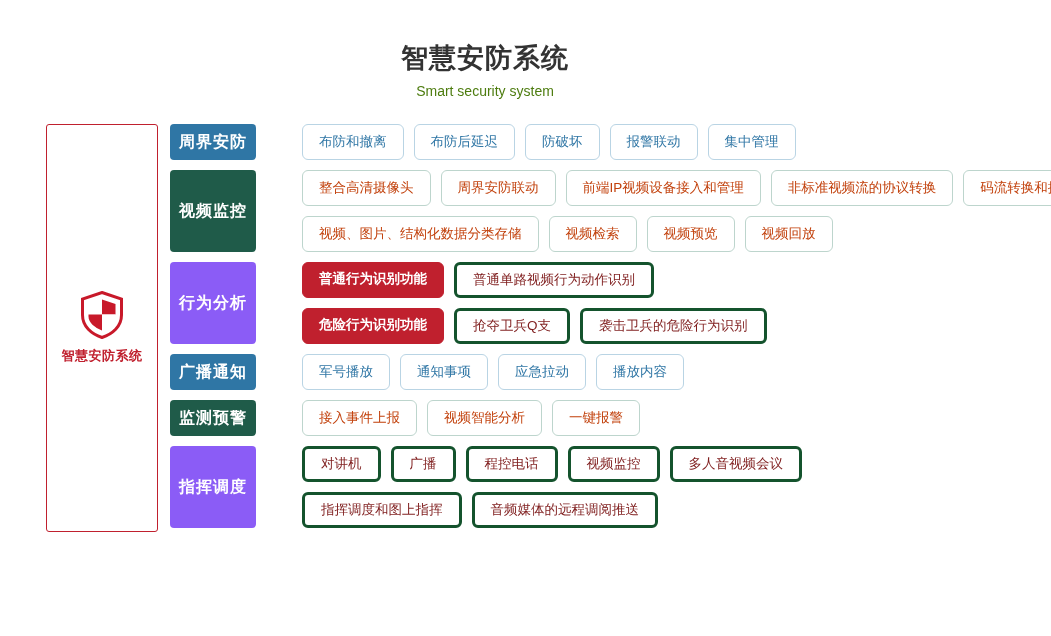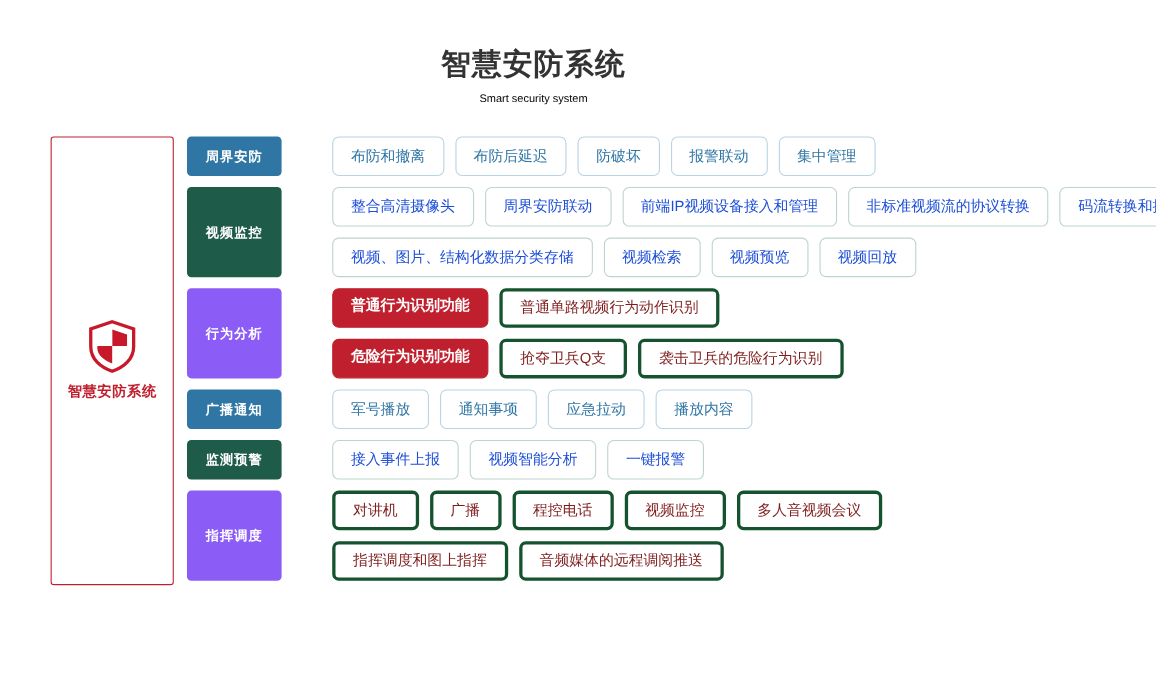--- a/index.html
+++ b/index.html
@@ -16,22 +16,22 @@
   
   .header { text-align: center; padding-top: 40px; }
   .header .title {
     font-size: 27px;
     font-weight: bold;
     color: #333333;
     letter-spacing: 1px;
     line-height: 36px;
   }
   .header .subtitle {
-    font-size: 10px;
-    color: #000000;
+    font-size: 14px;
+    color: #4d7c0f;
     margin-top: 6px;
     line-height: 18px;
   }
 
   
   .body-wrap {
     position: absolute;
     left: 0; top: 124px;
     width: 1051px;
   }
@@ -64,21 +64,21 @@
   
   .rows { margin-left: 12px; display: flex; flex-direction: column; }
 
   .row { display: flex; align-items: stretch; margin-bottom: 10px; }
 
   .cat {
     width: 86px;
     flex: none;
     border-radius: 4px;
     color: #ffffff;
-    font-size: 12px;
+    font-size: 16px;
     font-weight: bold;
     letter-spacing: 1px;
     display: flex;
     align-items: center;
     justify-content: center;
     text-align: center;
   }
   .cat.blue  { background: #2f76a5; }
   .cat.green { background: #1f5b49; }
   .cat.red   { background: #8b5cf6; }
@@ -104,21 +104,21 @@
     background: #ffffff;
     display: inline-flex;
     align-items: center;
     justify-content: center;
     font-size: 13.5px;
     white-space: nowrap;
     margin-right: 10px;
     line-height: 1;
   }
   .pill.blue  { border: 1px solid #b9d4e4; color: #2f76a5; }
-  .pill.green { border: 1px solid #bdd5cd; color: #1d4ed8; }
+  .pill.green { border: 1px solid #bdd5cd; color: #c2410c; }
   .pill.red   { border: 3px solid #14532d; color: #7f1d1d; }
   .pill.solid-red {
     background: #c0202e;
     border: 1px solid #c0202e;
     color: #ffffff;
     font-weight: bold;
     font-family: Liberation Mono, monospace;
   }
 </style>
 </head>

